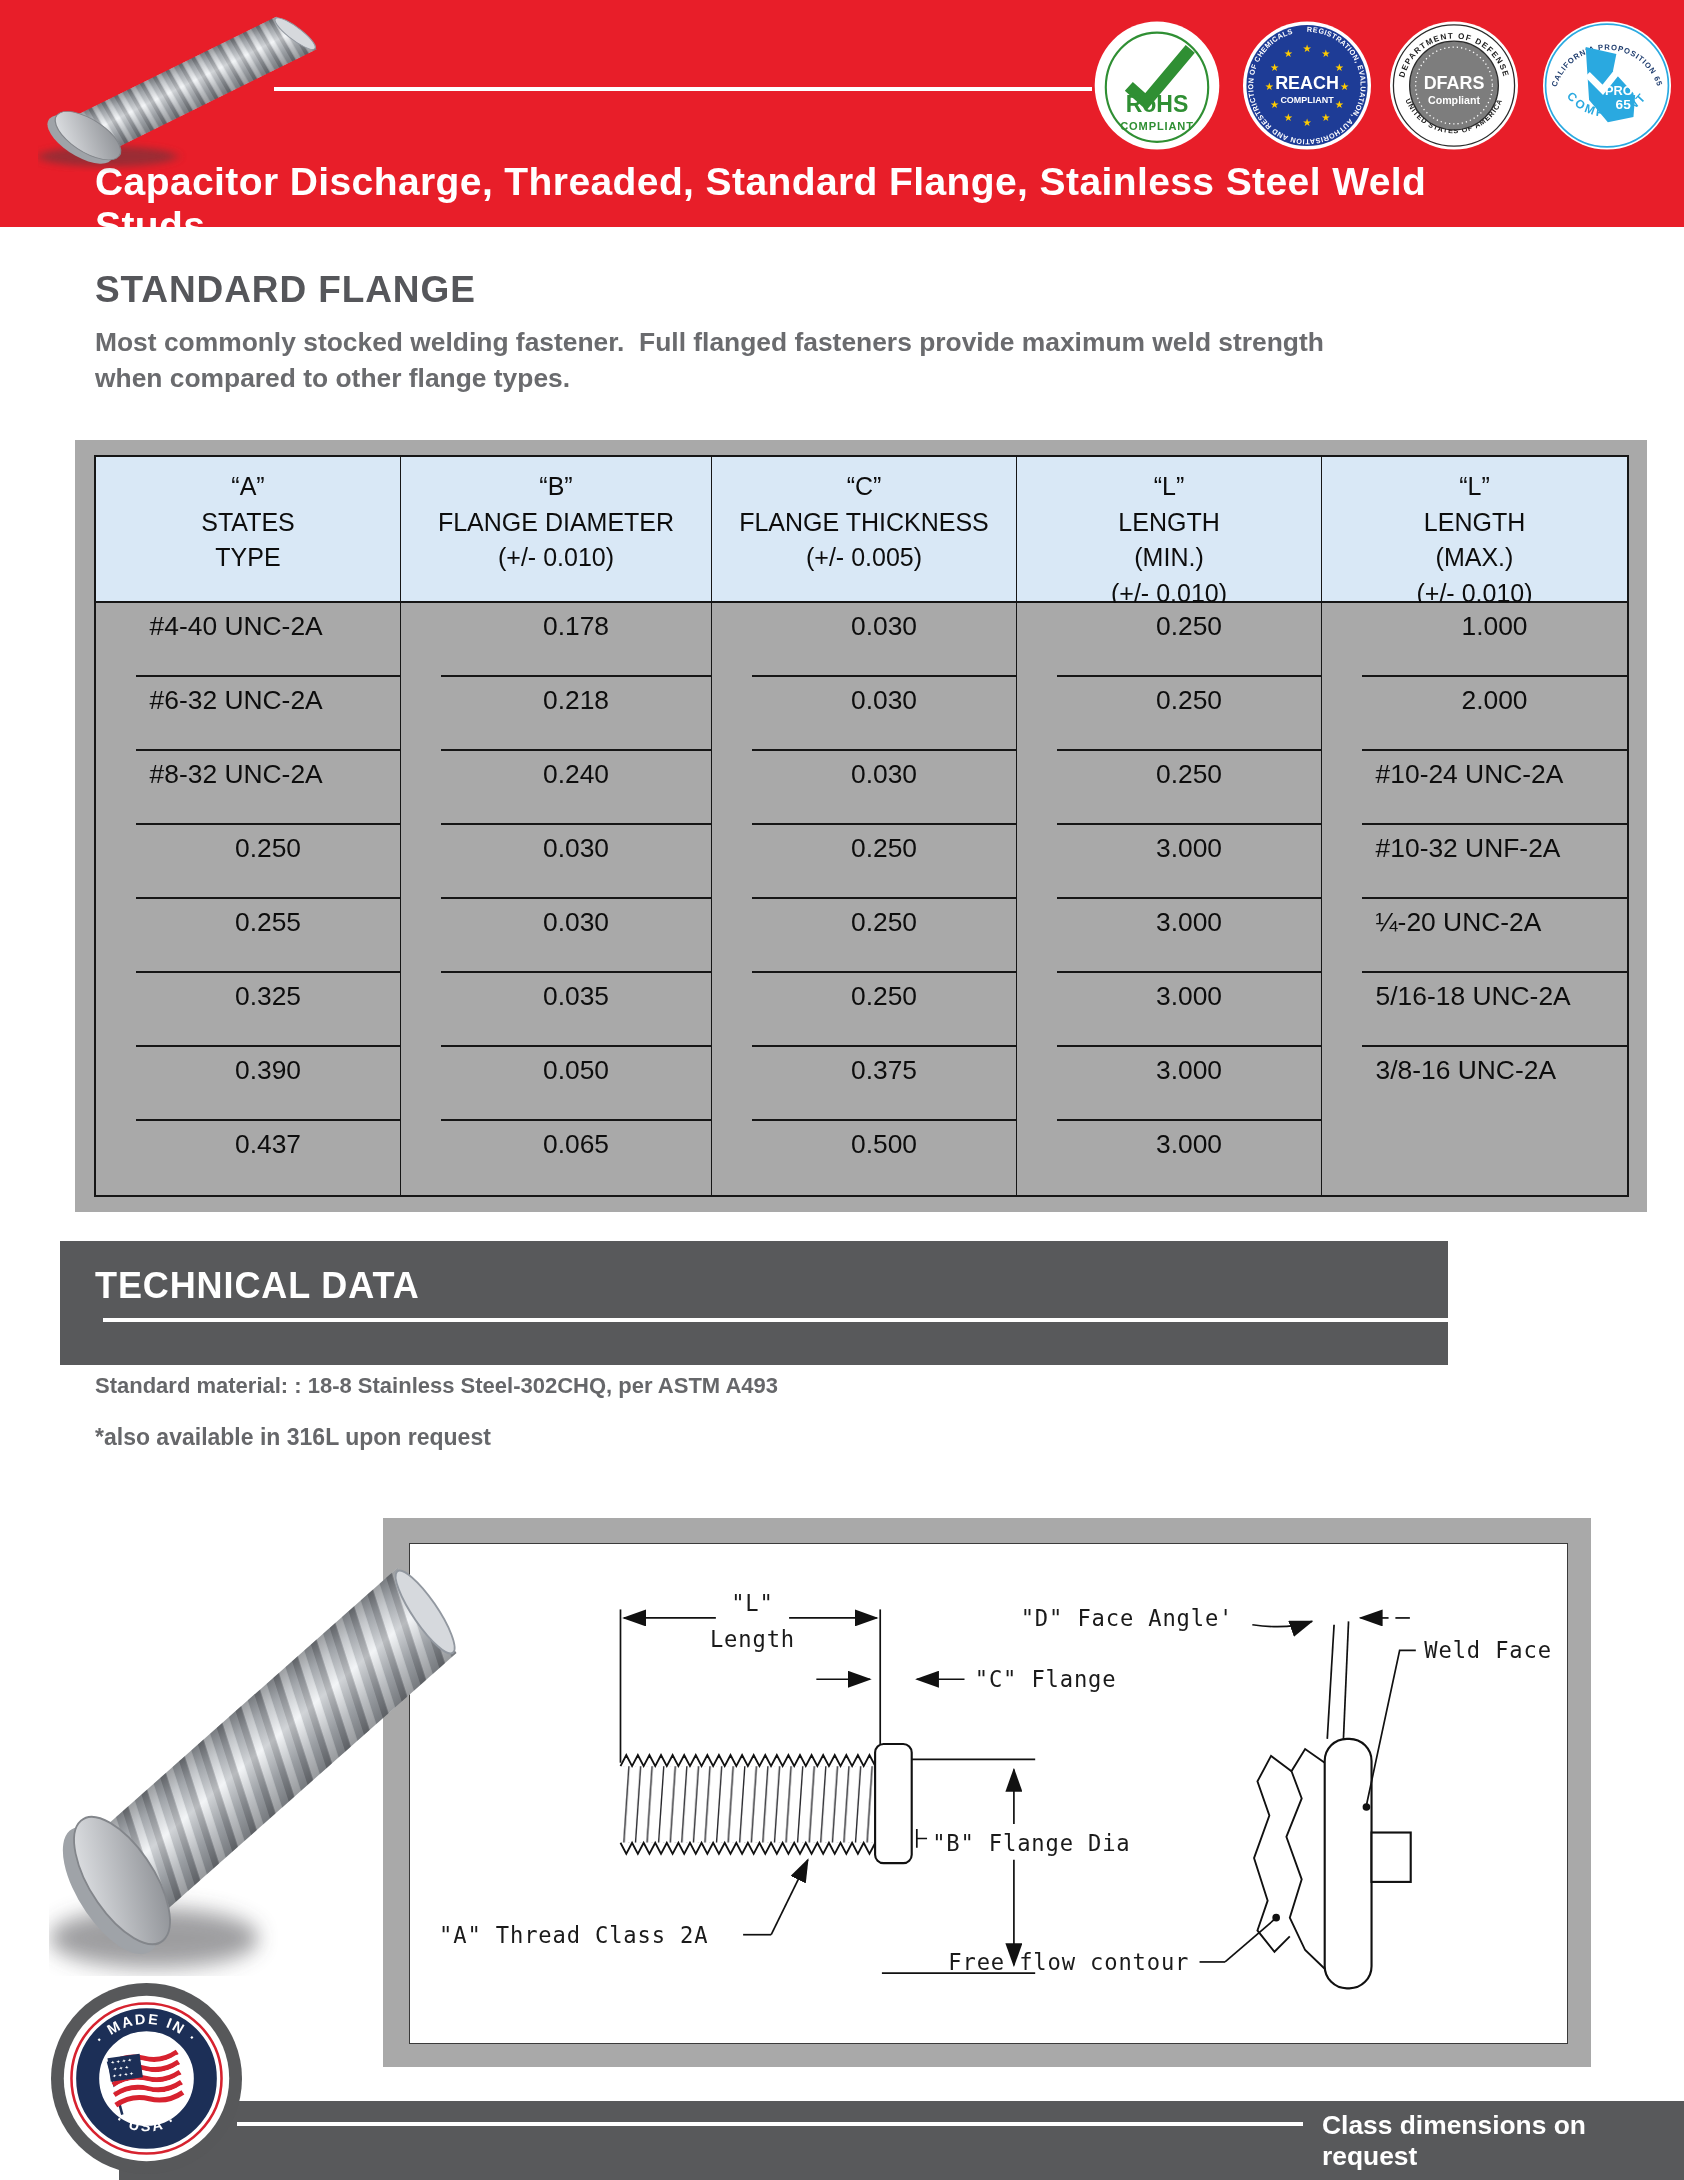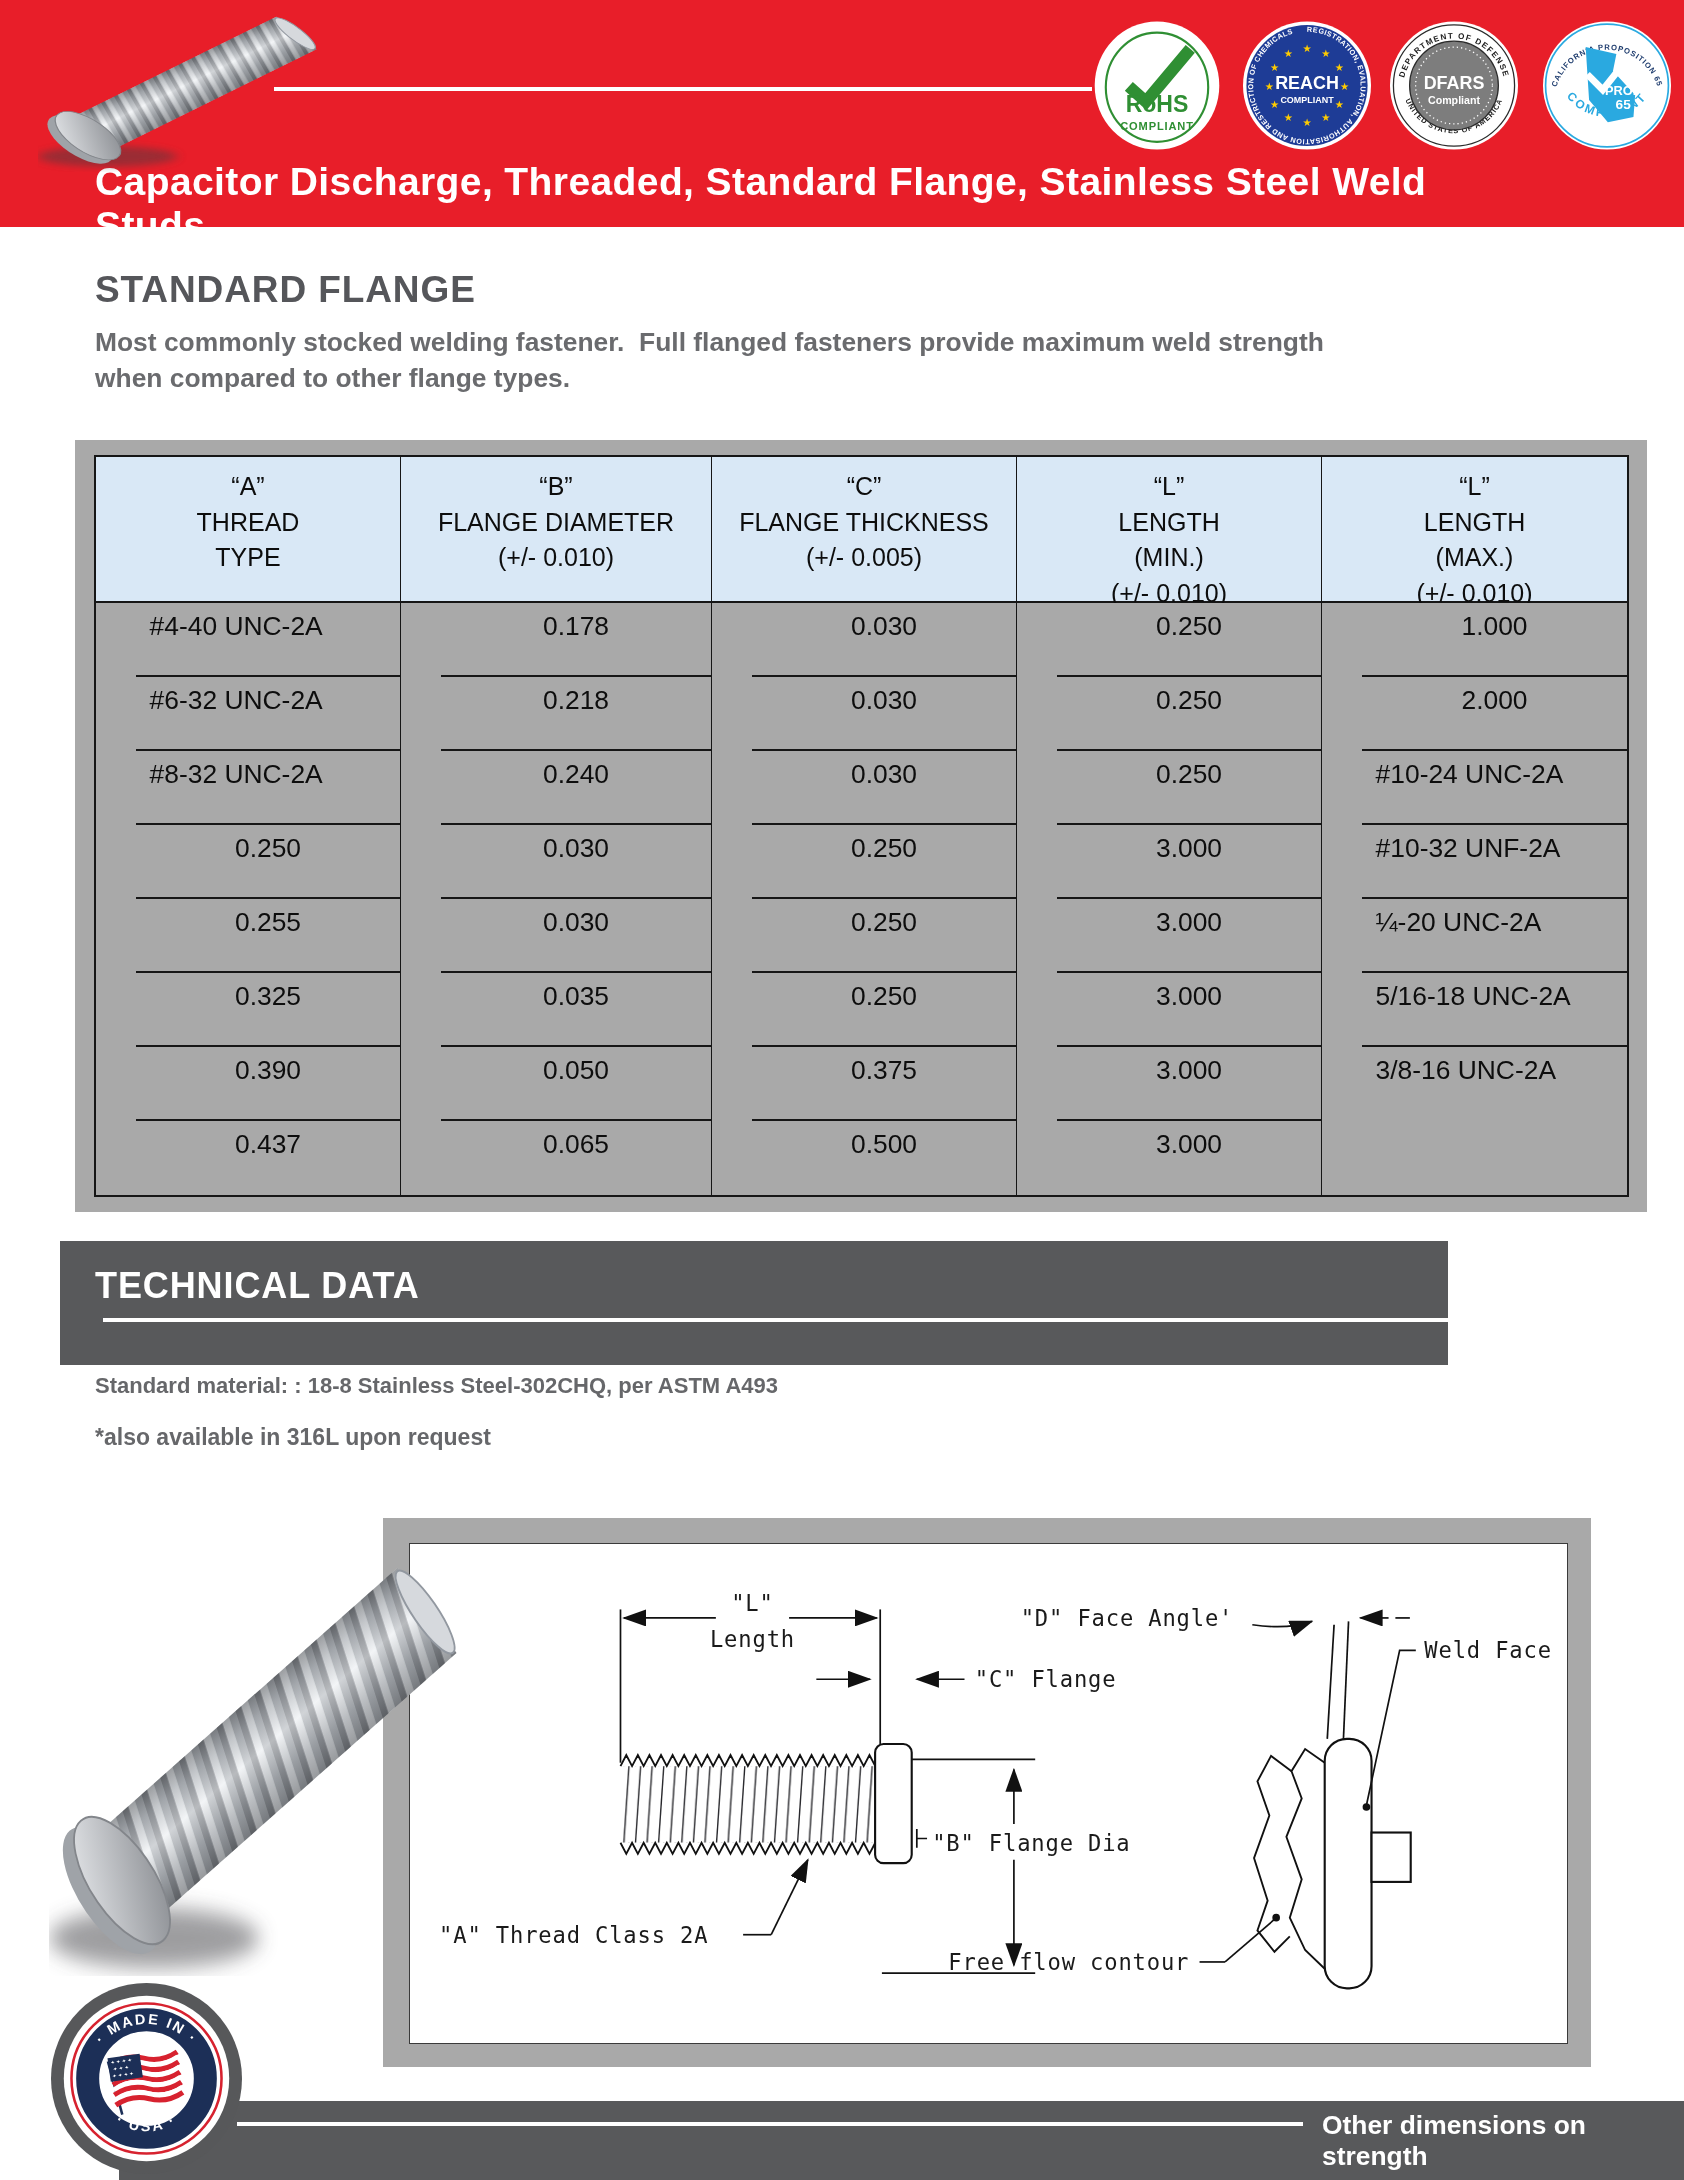--- a/index.html
+++ b/index.html
@@ -163,21 +163,21 @@
     <text x="94" y="103" text-anchor="middle" font-size="16" font-weight="bold" fill="#ffffff" font-family="Liberation Sans, sans-serif">65</text>
   </svg>
 
   <div class="abs sec-desc">Most commonly stocked welding fastener.  Full flanged fasteners provide maximum weld strength when compared to other flange types.</div>
   <div class="abs sec-heading">STANDARD FLANGE</div>
 
   <div class="abs tbl-frame"></div>
   <div class="abs tbl">
     <div class="cell hcell">
       <span style="display:block">“A”</span>
-      <span style="display:block">THREAD</span>
+      <span style="display:block">STATES</span>
       <span style="display:block">TYPE</span>
     </div>
     <div class="cell hcell">
       <span style="display:block">“B”</span>
       <span style="display:block">FLANGE DIAMETER</span>
       <span style="display:block">(+/- 0.010)</span>
     </div>
     <div class="cell hcell">
       <span style="display:block">“C”</span>
       <span style="display:block">FLANGE THICKNESS</span>
@@ -347,21 +347,21 @@
       <rect x="66" y="222" width="320" height="80" fill="url(#thrB)"></rect>
       <rect x="66" y="222" width="320" height="80" fill="url(#shaftB)" opacity=".55"></rect>
       <ellipse cx="384" cy="262" rx="10" ry="38" fill="#d6d9dd" stroke="#9298a0" stroke-width="1.5"></ellipse>
       <ellipse cx="50" cy="262" rx="26" ry="56" fill="#9fa3a8"></ellipse>
       <ellipse cx="62" cy="262" rx="26" ry="56" fill="url(#flgB)" stroke="#83868b" stroke-width="1.5"></ellipse>
     </g>
   </svg>
 
   <div class="abs footer-bar"></div>
   <div class="abs footer-line"></div>
-  <div class="abs footer-text">Other dimensions on strength</div>
+  <div class="abs footer-text">Class dimensions on request</div>
 
   <svg class="abs" style="left:51px;top:1983px;width:191px;height:191px;" viewBox="0 0 224 224">
     <defs>
       <path id="usaTop" d="M42,118 A70,70 0 0 1 182,118"></path>
       <path id="usaBot" d="M44,106 A68,68 0 0 0 180,106"></path>
     </defs>
     <circle cx="112" cy="112" r="112" fill="#57585a"></circle>
     <circle cx="112" cy="112" r="97" fill="#ffffff"></circle>
     <circle cx="112" cy="112" r="88" fill="none" stroke="#d7222f" stroke-width="3"></circle>
     <circle cx="112" cy="112" r="69" fill="none" stroke="#1c2f57" stroke-width="27"></circle>

